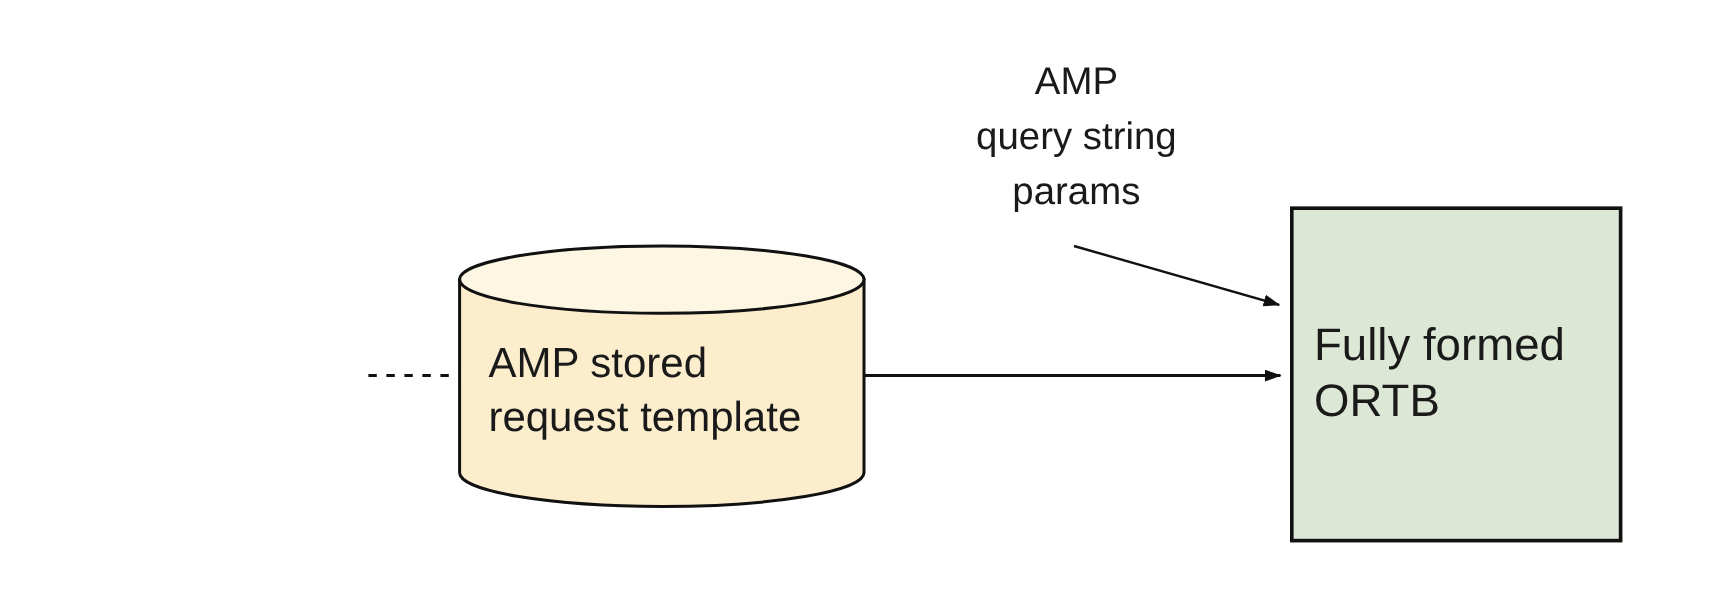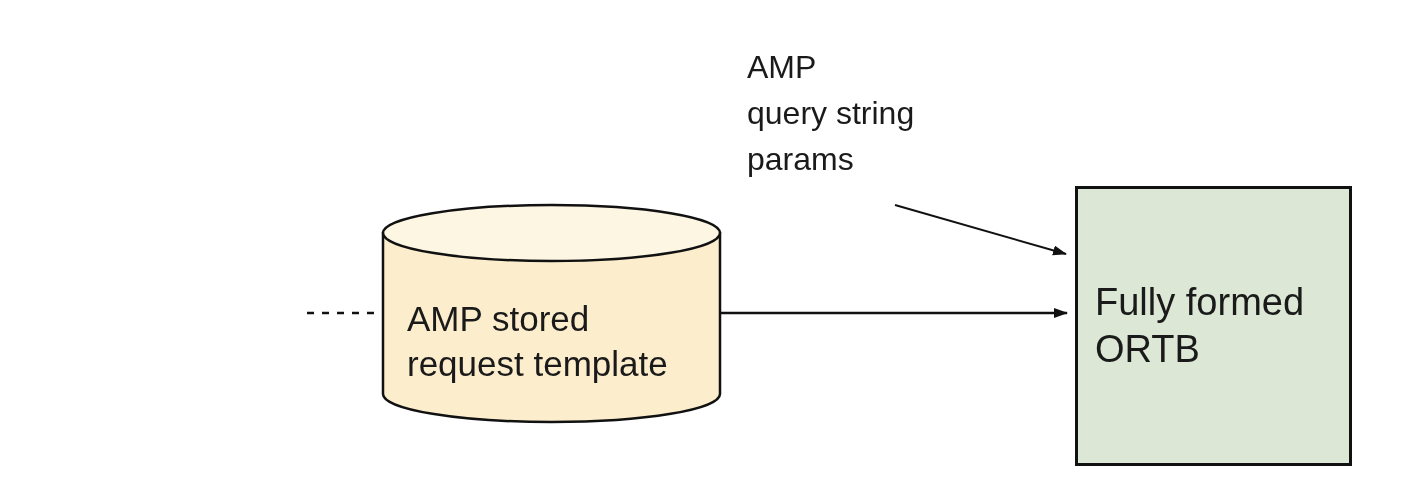--- a/index.html
+++ b/index.html
@@ -27,35 +27,36 @@
     color: #1a1a1a;
   }
   .tag-label {
     left: 42px;
     top: 283px;
     font-size: 40px;
     line-height: 46px;
   }
   .store-label {
     left: 407px;
-    top: 296px;
+    top: 280px;
     font-size: 35px;
     line-height: 45px;
   }
   .query-label {
     left: 747px;
     top: 44px;
     width: 300px;
+    text-align: center;
     font-size: 32px;
     line-height: 46px;
   }
   .ortb-box {
     position: absolute;
     left: 1075px;
-    top: 186px;
+    top: 172px;
     width: 277px;
     height: 280px;
     box-sizing: border-box;
     background: #dce8d5;
     border: 3px solid #111111;
     display: flex;
     align-items: center;
   }
   .ortb-label {
     position: relative;

